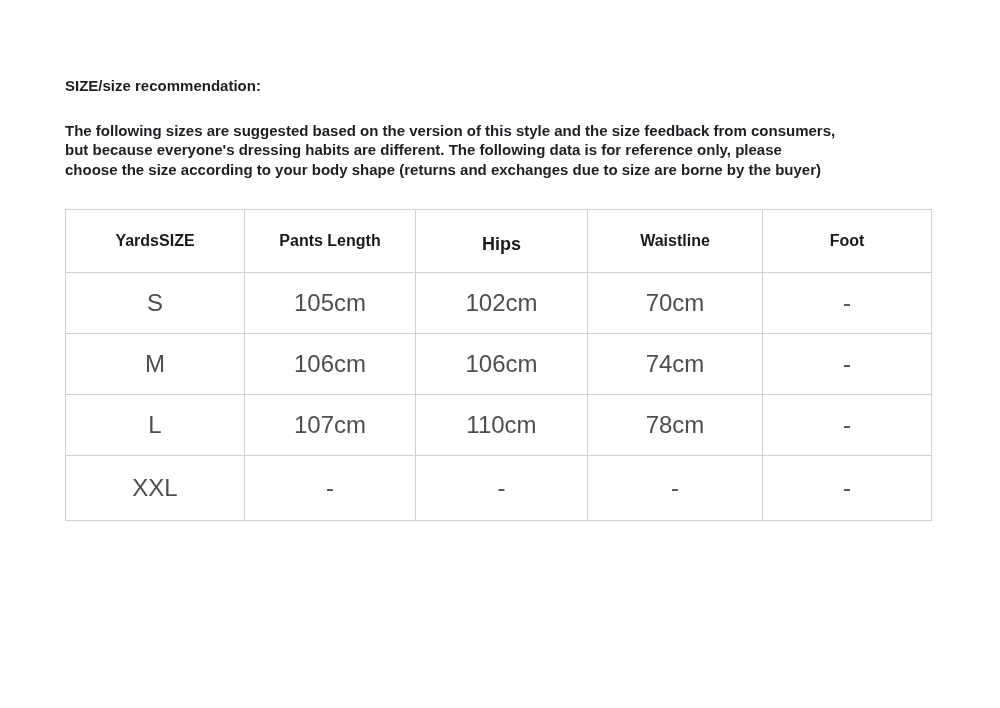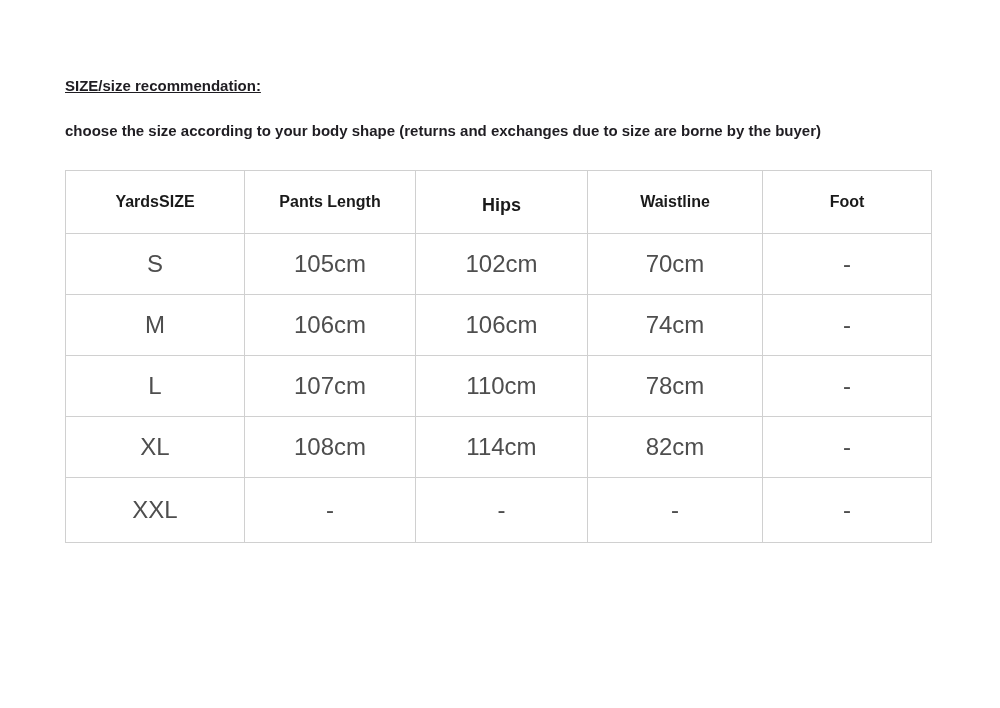--- a/index.html
+++ b/index.html
@@ -22,21 +22,20 @@
   .content {
     padding: 76px 0 0 65px;
     width: 935px;
   }
   .heading {
     margin: 0 0 26px 0;
     font-size: 15px;
     font-weight: 700;
     line-height: 19px;
     color: var(--body-text);
-    text-decoration: underline;
   }
   .para {
     margin: 0 0 30px 0;
     font-size: 15px;
     font-weight: 700;
     color: var(--body-text);
   }
   .para-line {
     line-height: 19.4px;
     white-space: nowrap;
@@ -86,20 +85,22 @@
   .size-chart tbody tr:last-child td { height: 65px; }
 </style>
 </head>
 <body>
 
 <div class="content">
 
   <h2 class="heading">SIZE/size recommendation:</h2>
 
   <div class="para">
+    <div class="para-line">The following sizes are suggested based on the version of this style and the size feedback from consumers,</div>
+    <div class="para-line">but because everyone's dressing habits are different. The following data is for reference only, please</div>
     <div class="para-line">choose the size according to your body shape (returns and exchanges due to size are borne by the buyer)</div>
   </div>
 
 
   <table class="size-chart">
     <colgroup>
       <col style="width:179px">
       <col style="width:171px">
       <col style="width:172px">
       <col style="width:175px">
@@ -130,27 +131,20 @@
         <td>-</td>
       </tr>
       <tr>
         <td>L</td>
         <td>107cm</td>
         <td>110cm</td>
         <td>78cm</td>
         <td>-</td>
       </tr>
       <tr>
-        <td>XL</td>
-        <td>108cm</td>
-        <td>114cm</td>
-        <td>82cm</td>
-        <td>-</td>
-      </tr>
-      <tr>
         <td>XXL</td>
         <td>-</td>
         <td>-</td>
         <td>-</td>
         <td>-</td>
       </tr>
     </tbody>
   </table>
 
 </div>

